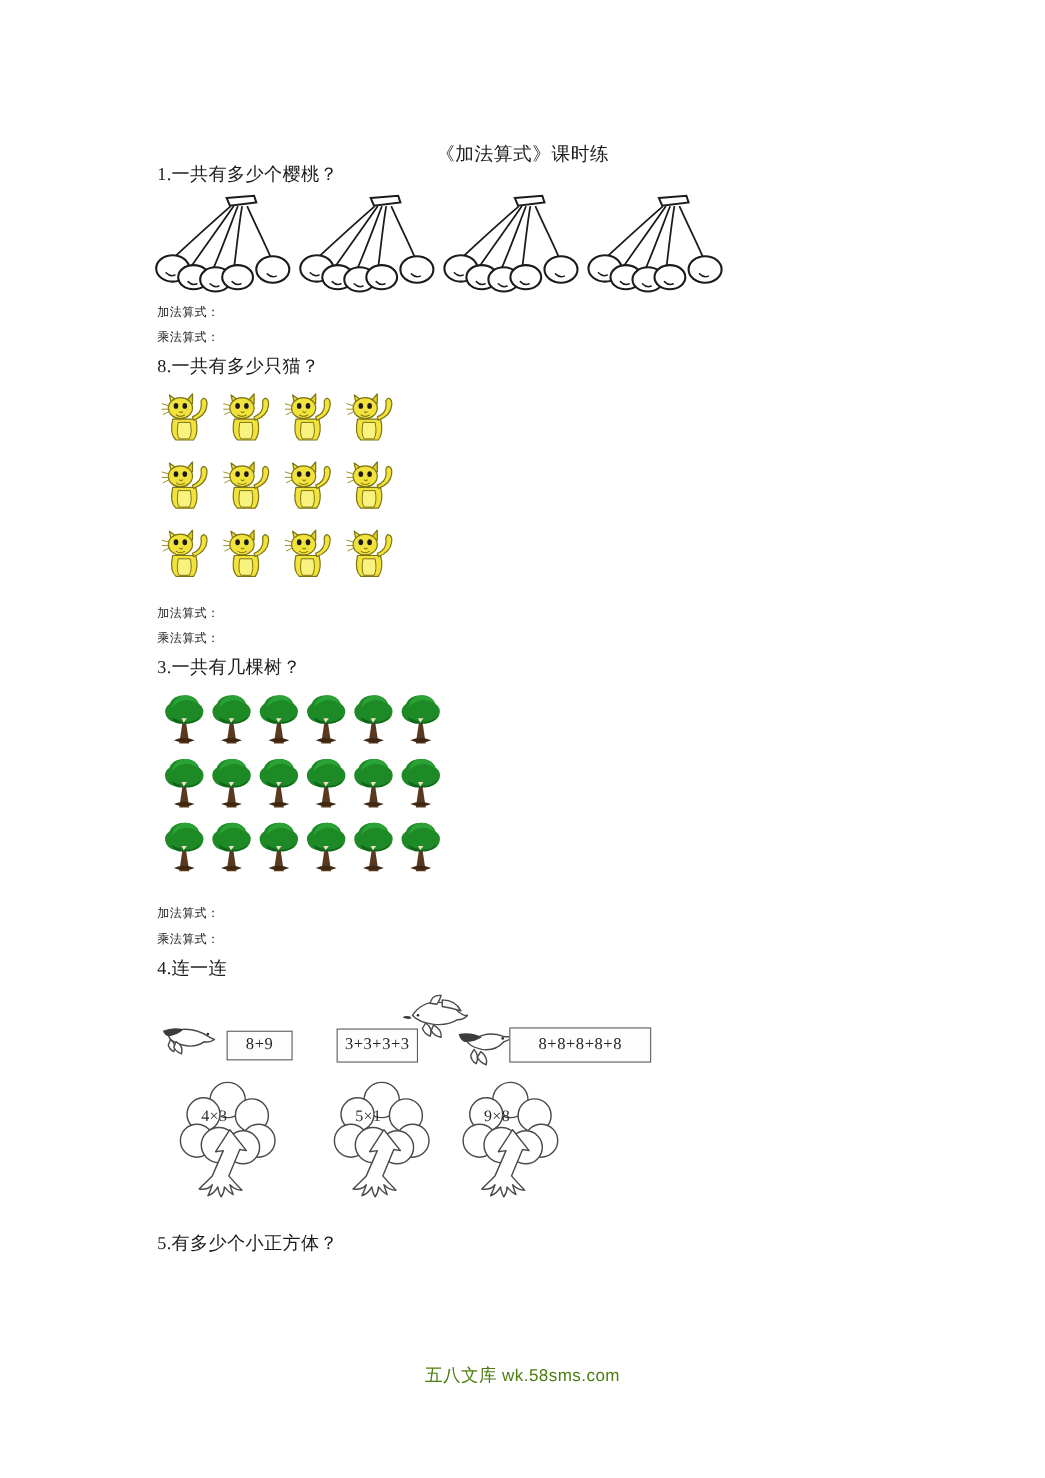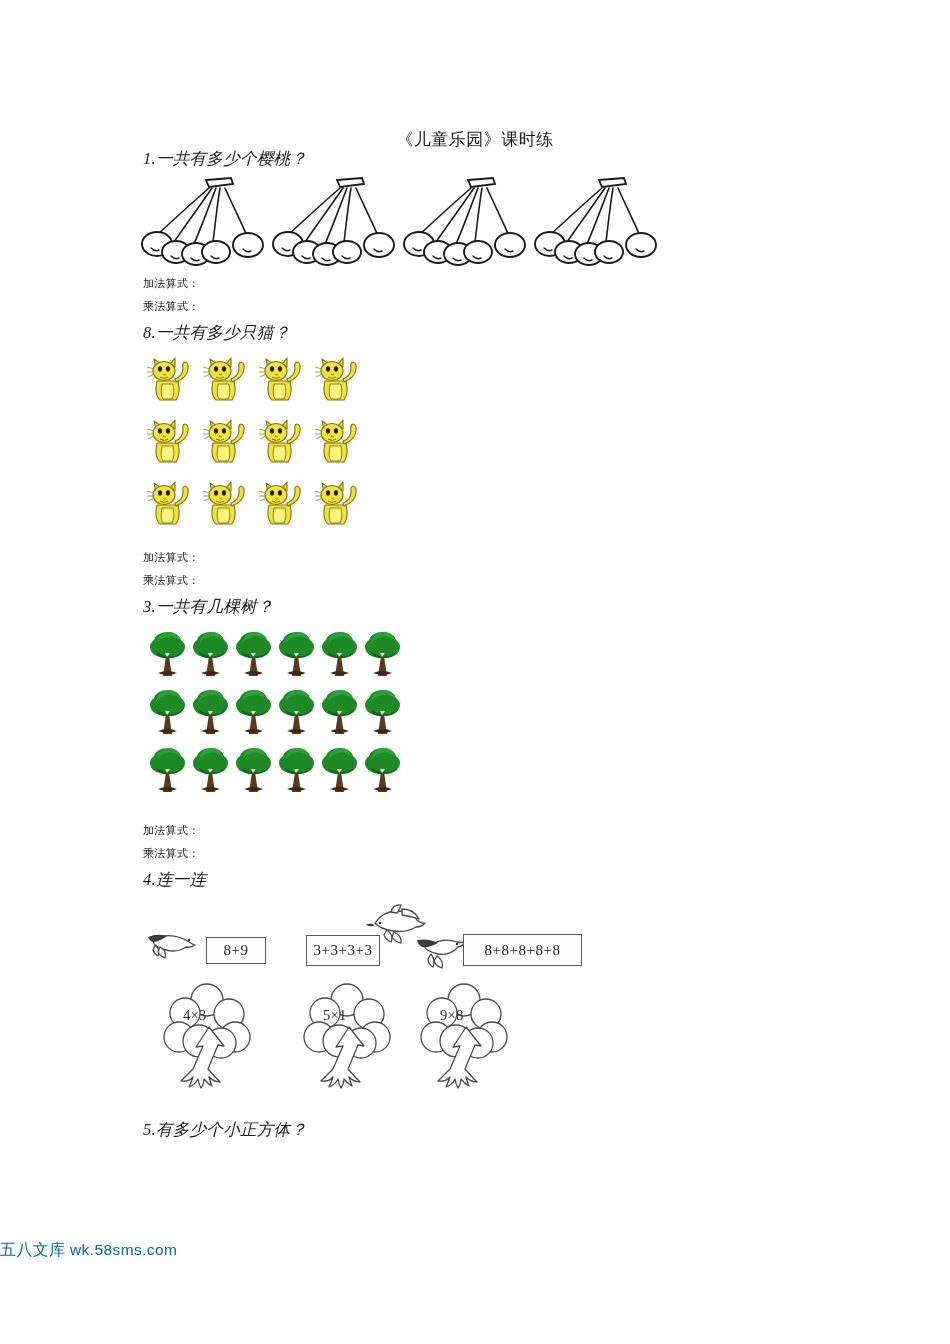--- a/index.html
+++ b/index.html
@@ -29,37 +29,36 @@
     text-align: center;
     font-size: 17px;
     letter-spacing: 0.5px;
   }
   .q-text {
     position: absolute;
     left: 143px;
     font-size: 16.5px;
     white-space: nowrap;
     letter-spacing: 0.3px;
-    font-style: italic;
   }
   .formula-label {
     position: absolute;
     left: 143px;
     font-size: 11px;
     white-space: nowrap;
     letter-spacing: 0.3px;
   }
   .footer {
     position: absolute;
     left: 0;
     top: 1240px;
     width: 950px;
-    text-align: left;
+    text-align: center;
     font-size: 16px;
-    color: #0369a1;
+    color: #4d7c0f;
     letter-spacing: 0.4px;
   }
   .footer .fw {
     font-family: "Liberation Sans", sans-serif;
     font-size: 15.5px;
   }
 
   
   .fig { position: absolute; }
 
@@ -99,21 +98,21 @@
     color: #2a2a30;
     letter-spacing: 0.3px;
   }
   svg { display: block; overflow: visible; }
 </style>
 </head>
 <body>
 
 <div class="page">
 
-  <div class="title">《儿童乐园》课时练</div>
+  <div class="title">《加法算式》课时练</div>
 
   <div class="q-text" style="top:148px;">1.一共有多少个樱桃？</div>
 
   <div class="fig" id="cherries">
 
     <div class="cherry-bunch" style="left:0px;">
       <svg width="125" height="100" viewBox="0 0 125 100">
         <g fill="none" stroke="#1b1b1b" stroke-width="1.6" stroke-linecap="round">
           <path d="M63 8 L88 6 L90 12 L66 15 Z" fill="#ffffff" stroke-width="1.8"></path>
           <path d="M66 16 C50 30 28 50 13 64"></path>
@@ -754,21 +753,21 @@
         <g fill="#ffffff" stroke="#4a4a4a" stroke-width="1.3" stroke-linejoin="round">
           <path d="M16 14 q12 -8 26 -3 q5 1 9 0 q-3 4 -8 5 q-8 9 -20 7 q-13 -3 -14 -9 q2 -1 7 0 z"></path>
           <path d="M2 9 q12 -2 21 3 q-8 5 -16 4 q-4 -2 -5 -7 z" fill="#3c3c3c" stroke="none"></path>
           <path d="M16 23 q5 6 2 13 q-5 -3 -5 -8 z"></path>
           <path d="M22 25 q7 5 5 12 q-6 -2 -8 -7 z"></path>
           <circle cx="42" cy="13" r="1.2" fill="#2a2a2a" stroke="none"></circle>
         </g>
       </svg>
     </div>
 
-    <div class="match-box" style="left:320px; top:29px; width:119px; height:32px;">8+8+8+8+8</div>
+    <div class="match-box" style="left:320px; top:29px; width:129px; height:32px;">8+8+8+8+8</div>
 
     <div class="bush" style="left:20px; top:78px;">
       <svg width="92" height="110" viewBox="0 0 92 110">
         <g fill="#ffffff" stroke="#4a4a4a" stroke-width="1.3" stroke-linejoin="round">
           <circle cx="44" cy="17" r="16"></circle>
           <circle cx="22" cy="30" r="15"></circle>
           <circle cx="66" cy="31" r="15"></circle>
           <circle cx="16" cy="54" r="15"></circle>
           <circle cx="72" cy="54" r="15"></circle>
           <circle cx="36" cy="58" r="16"></circle>

